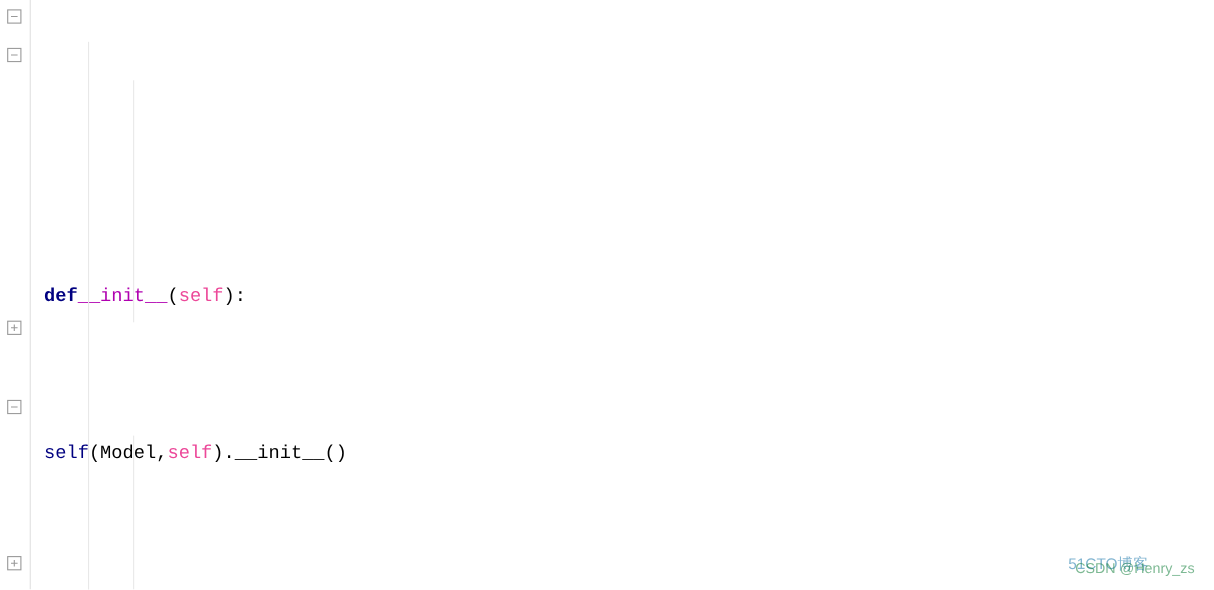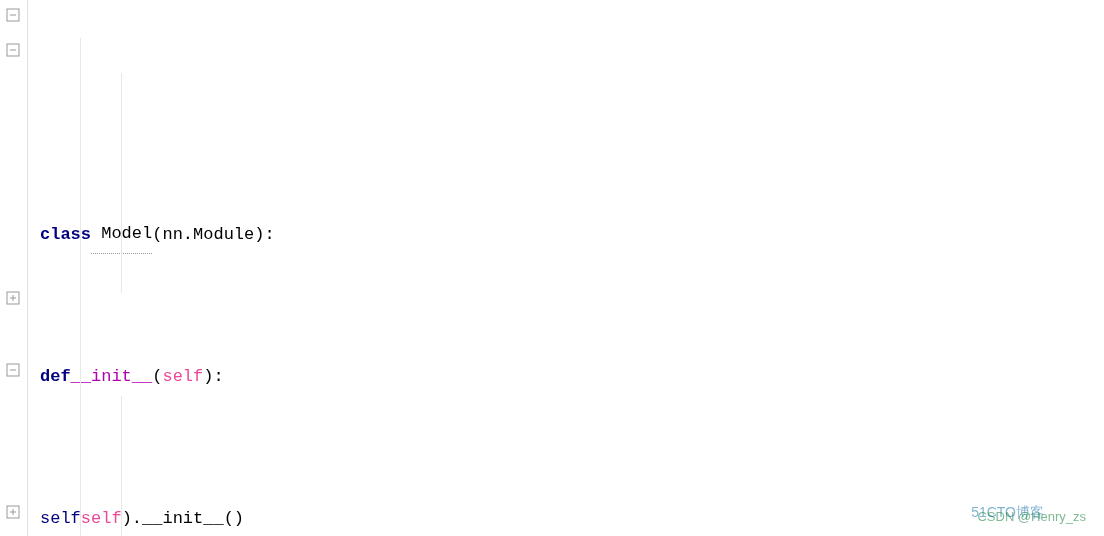--- a/index.html
+++ b/index.html
@@ -128,25 +128,24 @@
           <line x1="4" y1="7" x2="10" y2="7" stroke="#999" stroke-width="1"></line>
         </svg>
     </span>
   </div>
 
   <div class="code-area">
     <div class="indent-guide" style="left:52px; top:38px; height:500px;"></div>
     <div class="indent-guide" style="left:93px; top:73px; height:220px;"></div>
     <div class="indent-guide" style="left:93px; top:396px; height:140px;"></div>
 
-    <div class="line"><span class="kw">class</span><span class="cls dotted"> Model</span><span class="plain">(nn.Module):</span></div>
 
     <div class="line">    <span class="kw">def</span> <span class="fn-magic">__init__</span><span class="plain">(</span><span class="self">self</span><span class="plain">):</span></div>
 
-    <div class="line">        <span class="builtin">self</span><span class="self">self</span><span class="plain">).</span><span class="plain">__init__</span><span class="plain">()</span></div>
+    <div class="line">        <span class="builtin">self</span><span class="plain">(Model,</span><span class="self">self</span><span class="plain">).</span><span class="plain">__init__</span><span class="plain">()</span></div>
 
     
 
     
 
     
 
     
 
     

